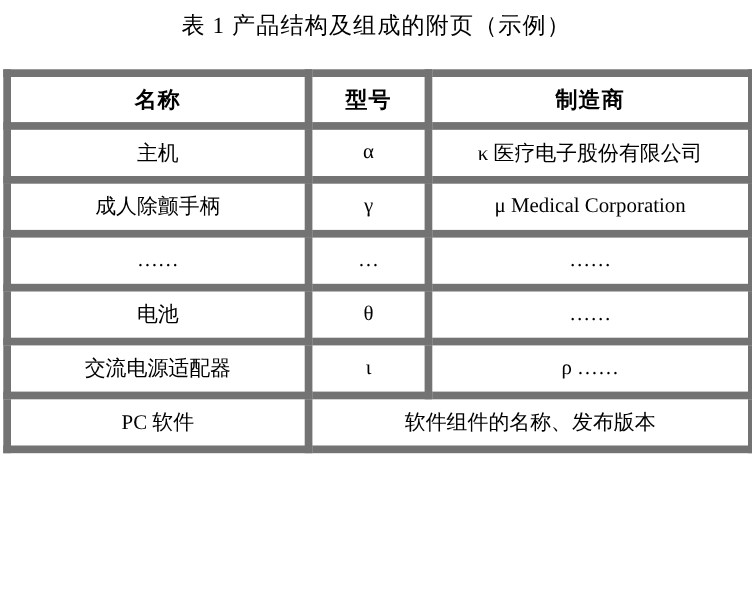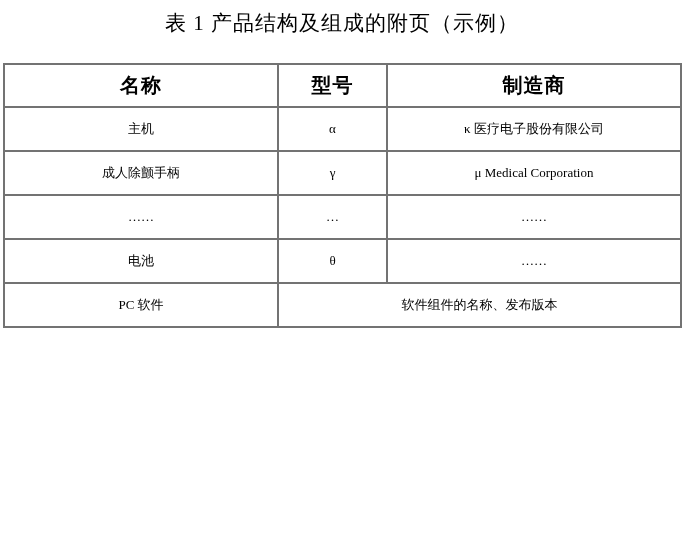--- a/index.html
+++ b/index.html
@@ -23,37 +23,37 @@
     font-family: "Liberation Serif", "DejaVu Serif", serif;
   }
   table.product-table {
     border-collapse: collapse;
     table-layout: fixed;
     width: 677px;
     margin: 26px 0 0 3px;
   }
   .product-table th,
   .product-table td {
-    border: 2px solid #737373;
+    border: 7px solid #737373;
     text-align: center;
     vertical-align: middle;
     padding: 0;
     overflow: hidden;
     white-space: nowrap;
   }
   .product-table th {
     height: 41px;
     font-size: 20px;
     font-weight: bold;
     font-family: "Liberation Sans", "DejaVu Sans", sans-serif;
     letter-spacing: 1px;
   }
   .product-table td {
     height: 42px;
-    font-size: 13px;
+    font-size: 19px;
     font-family: "Liberation Serif", "DejaVu Serif", serif;
   }
   .col-name   { width: 274px; }
   .col-model  { width: 109px; }
   .col-manuf  { width: 294px; }
 </style>
 </head>
 <body>
 
 <div>
@@ -87,18 +87,23 @@
         <td>……</td>
         <td>…</td>
         <td>……</td>
       </tr>
       <tr>
         <td>电池</td>
         <td>θ</td>
         <td>……</td>
       </tr>
       <tr>
+        <td>交流电源适配器</td>
+        <td>ι</td>
+        <td>ρ ……</td>
+      </tr>
+      <tr>
         <td>PC 软件</td>
         <td colspan="2">软件组件的名称、发布版本</td>
       </tr>
     </tbody>
   </table>
 </div>
 
 </body></html>

